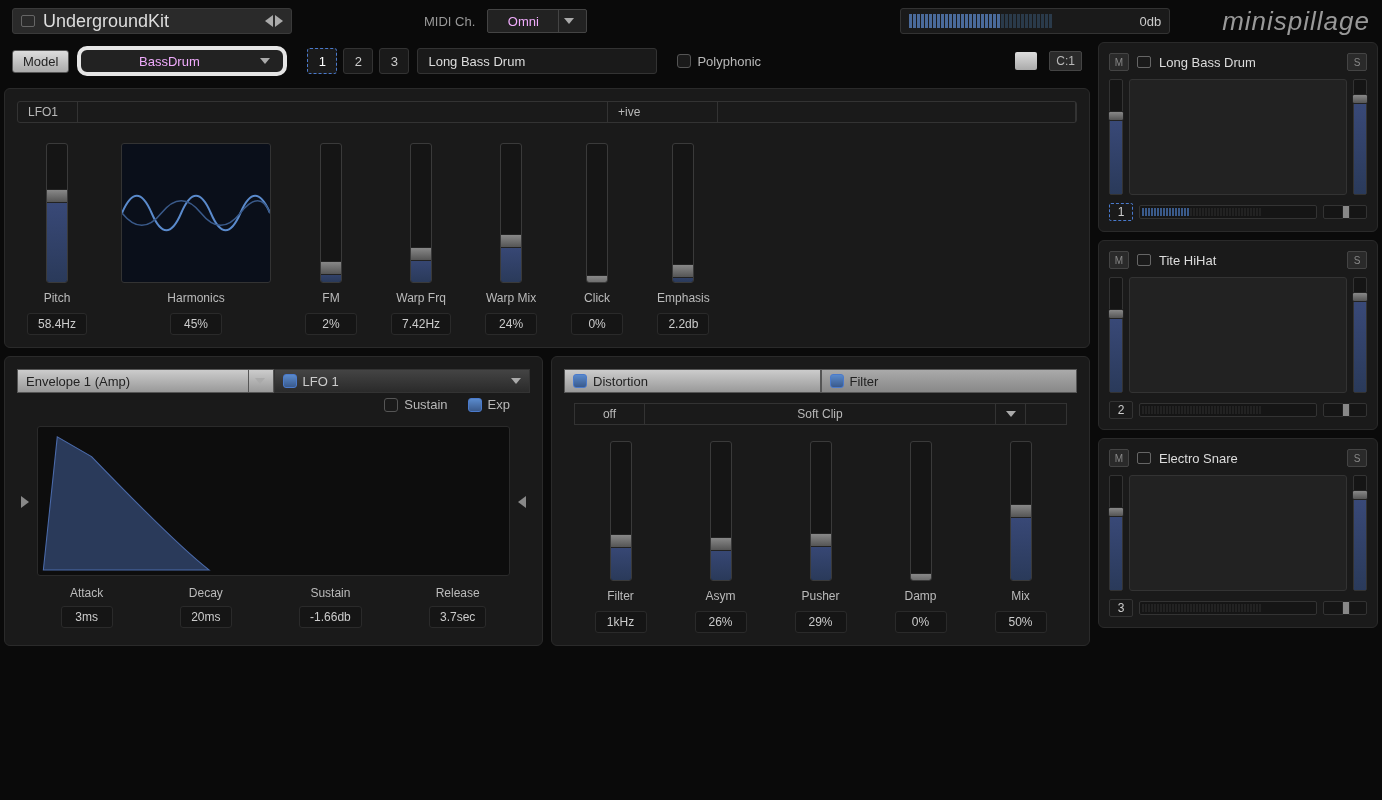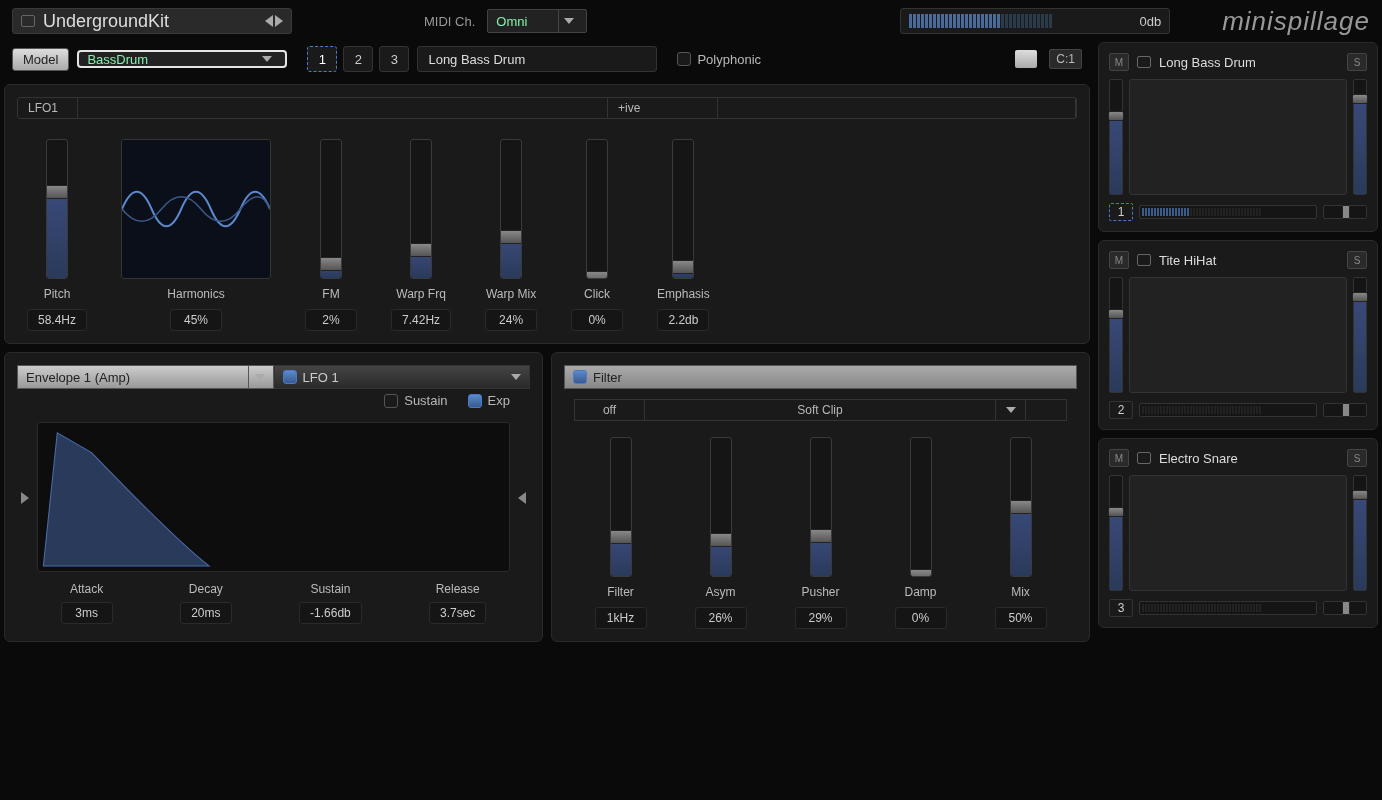--- a/index.html
+++ b/index.html
@@ -9,34 +9,34 @@
 .preset-box { display: flex; align-items: center; background: #2a2a2a; border: 1px solid #3a3a3a; border-radius: 3px; height: 26px; padding: 0 8px; min-width: 280px; }
 .preset-icon { width: 14px; height: 12px; border: 1px solid #666; border-radius: 2px; margin-right: 8px; }
 .preset-name { flex: 1; color: #ddd; font-size: 18px; }
 .arrow-pair { display: flex; gap: 2px; }
 .tri { width: 0; height: 0; border-style: solid; cursor: pointer; }
 .tri-left { border-width: 6px 8px 6px 0; border-color: transparent #aaa transparent transparent; }
 .tri-right { border-width: 6px 0 6px 8px; border-color: transparent transparent transparent #aaa; }
 .tri-down { border-width: 6px 5px 0 5px; border-color: #aaa transparent transparent transparent; }
 .midi-label { color: #999; font-size: 13px; margin-left: 120px; }
 .dropdown { display: flex; align-items: center; background: #222; border: 1px solid #444; border-radius: 2px; height: 24px; padding: 0 8px; gap: 8px; cursor: pointer; }
-.dropdown-text { color: #86efac; flex: 1; }
+.dropdown-text { color: #f0abfc; flex: 1; text-align: center; }
 .dropdown-btn { width: 20px; height: 100%; display: flex; align-items: center; justify-content: center; border-left: 1px solid #444; }
 .vu { display: flex; align-items: center; background: #1a1a1a; border: 1px solid #333; border-radius: 3px; height: 26px; width: 270px; margin-left: auto; padding: 0 8px; gap: 8px; }
 .vu-bars { display: flex; gap: 1px; height: 14px; flex: 1; }
 .vu-bar { width: 3px; background: #4a6a9a; }
 .vu-bar.dim { background: #2a3a4a; }
 .vu-db { color: #ccc; font-size: 13px; min-width: 36px; text-align: right; }
 .logo { font-size: 26px; font-weight: 300; letter-spacing: 1px; color: #999; margin-left: 40px; font-style: italic; }
 .main { display: flex; gap: 8px; flex: 1; }
 .left { flex: 1; display: flex; flex-direction: column; gap: 8px; }
 .right { width: 280px; display: flex; flex-direction: column; gap: 8px; }
 .rowbar { display: flex; align-items: center; gap: 8px; padding: 4px 8px; }
 .btn-tab { background: linear-gradient(#ddd,#aaa); border: 1px solid #555; border-radius: 3px; padding: 3px 10px; color: #222; font-size: 13px; cursor: pointer; }
-.model-select { display: flex; align-items: center; background: #222; border: 2px solid #e5e5e5; border-radius: 4px; height: 18px; width: 210px; padding: 0 8px; gap: 6px; }
+.model-select { display: flex; align-items: center; background: #222; border: 4px solid #e5e5e5; border-radius: 10px; height: 30px; width: 210px; padding: 0 8px; gap: 6px; }
 .slot-btn { width: 30px; height: 26px; background: #1a1a1a; border: 1px solid #333; border-radius: 3px; color: #ccc; display: flex; align-items: center; justify-content: center; cursor: pointer; }
 .slot-btn.active { border: 1px dashed #4a7acc; color: #fff; }
 .name-field { background: #1a1a1a; border: 1px solid #333; border-radius: 3px; height: 26px; width: 240px; padding: 0 10px; display: flex; align-items: center; color: #ddd; }
 .check { width: 14px; height: 14px; border: 1px solid #555; border-radius: 3px; background: #1a1a1a; }
 .check.on { background: linear-gradient(#5a8acc,#3a5a8c); border-color: #4a7acc;}
 .panel { background: #1a1a1a; border: 1px solid #2a2a2a; border-radius: 6px; padding: 12px; }
 .lfo-header { display: flex; background: #1a1a1a; border: 1px solid #333; border-radius: 3px; height: 22px; margin-bottom: 20px; }
 .lfo-cell { border-right: 1px solid #333; display: flex; align-items: center; padding: 0 10px; font-size: 12px; }
 .params-row { display: flex; align-items: flex-end; gap: 34px; padding: 0 10px; }
 .param { display: flex; flex-direction: column; align-items: center; gap: 8px; }
@@ -280,20 +280,24 @@
               </div>
               <div class="param" style="gap: 6px;">
                 <div class="param-label">Release</div>
                 <div class="param-value">3.7sec</div>
               </div>
             </div>
         </div>
 
         <div class="panel">
           <div class="dist-header">
+            <div class="dist-tab">
+              <div class="check on"></div>
+              <span>Distortion</span>
+            </div>
             <div class="dist-tab" style="background:linear-gradient(#aaa,#888)">
               <div class="check on"></div>
               <span>Filter</span>
             </div>
           </div>
           <div class="fx-mode-row">
             <div class="fx-mode-cell" style="width:70px">off</div>
             <div class="fx-mode-cell" style="flex:1">Soft Clip</div>
             <div class="fx-mode-cell" style="width:30px">
                 <div class="tri tri-down"></div>

